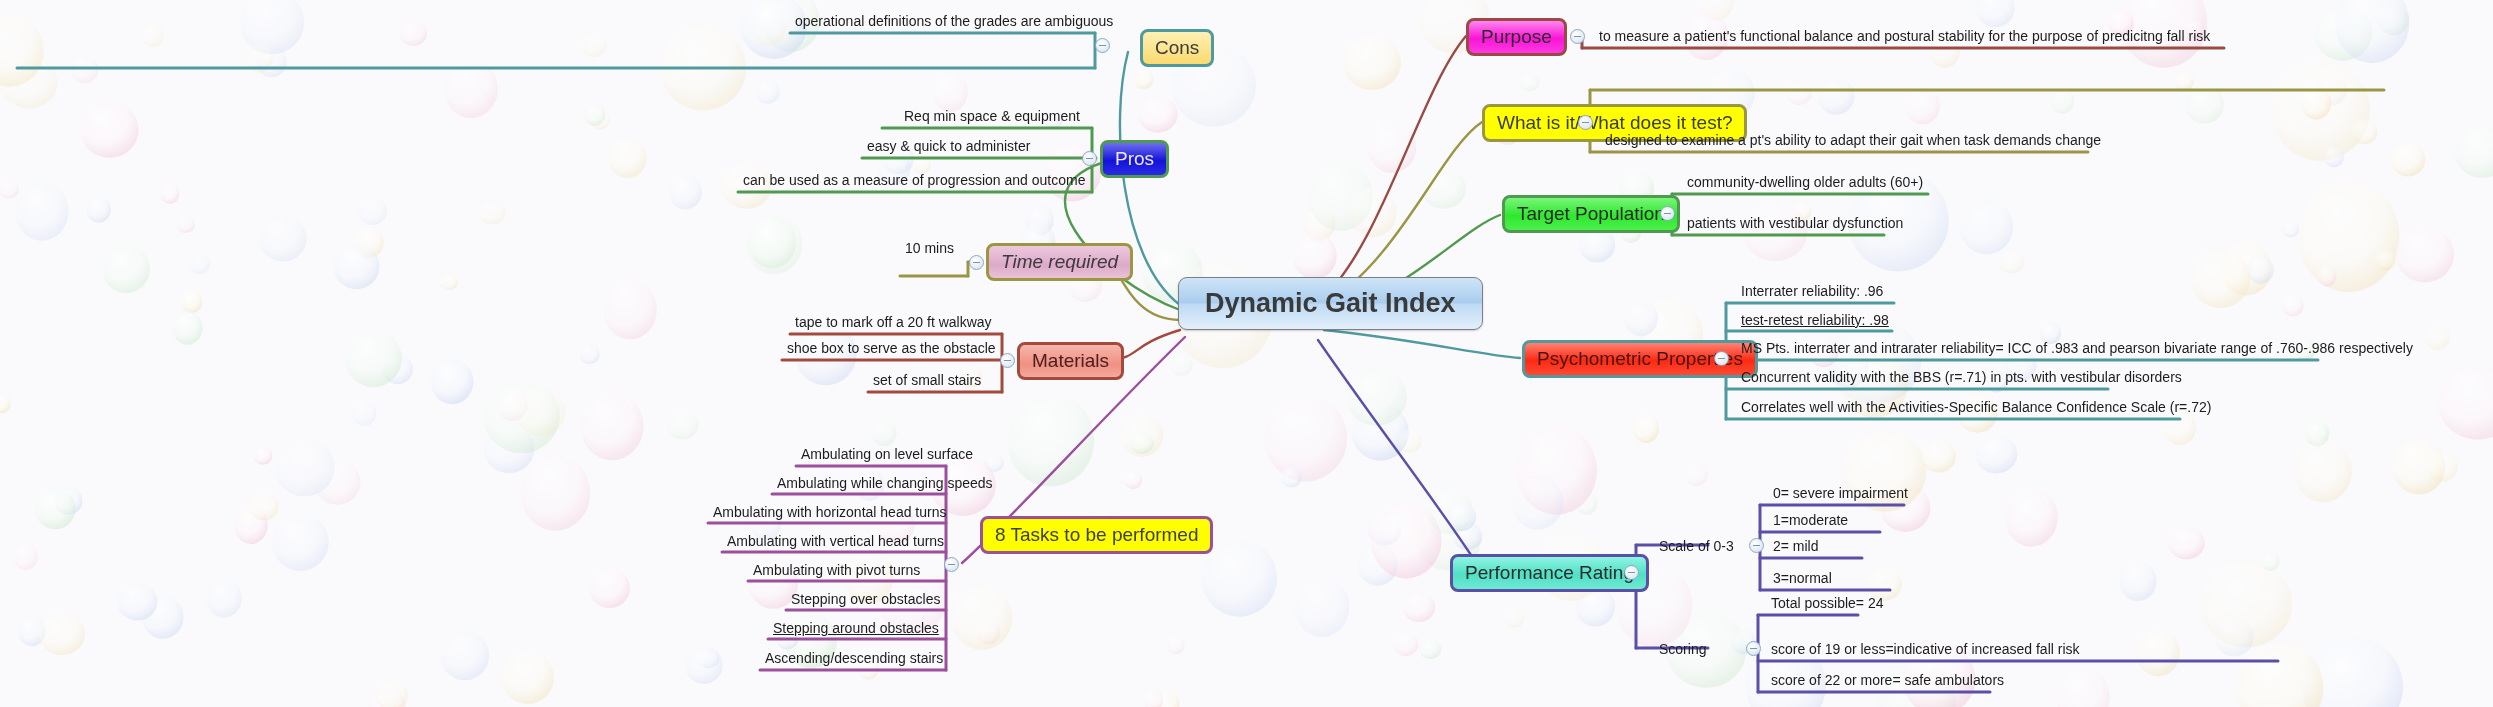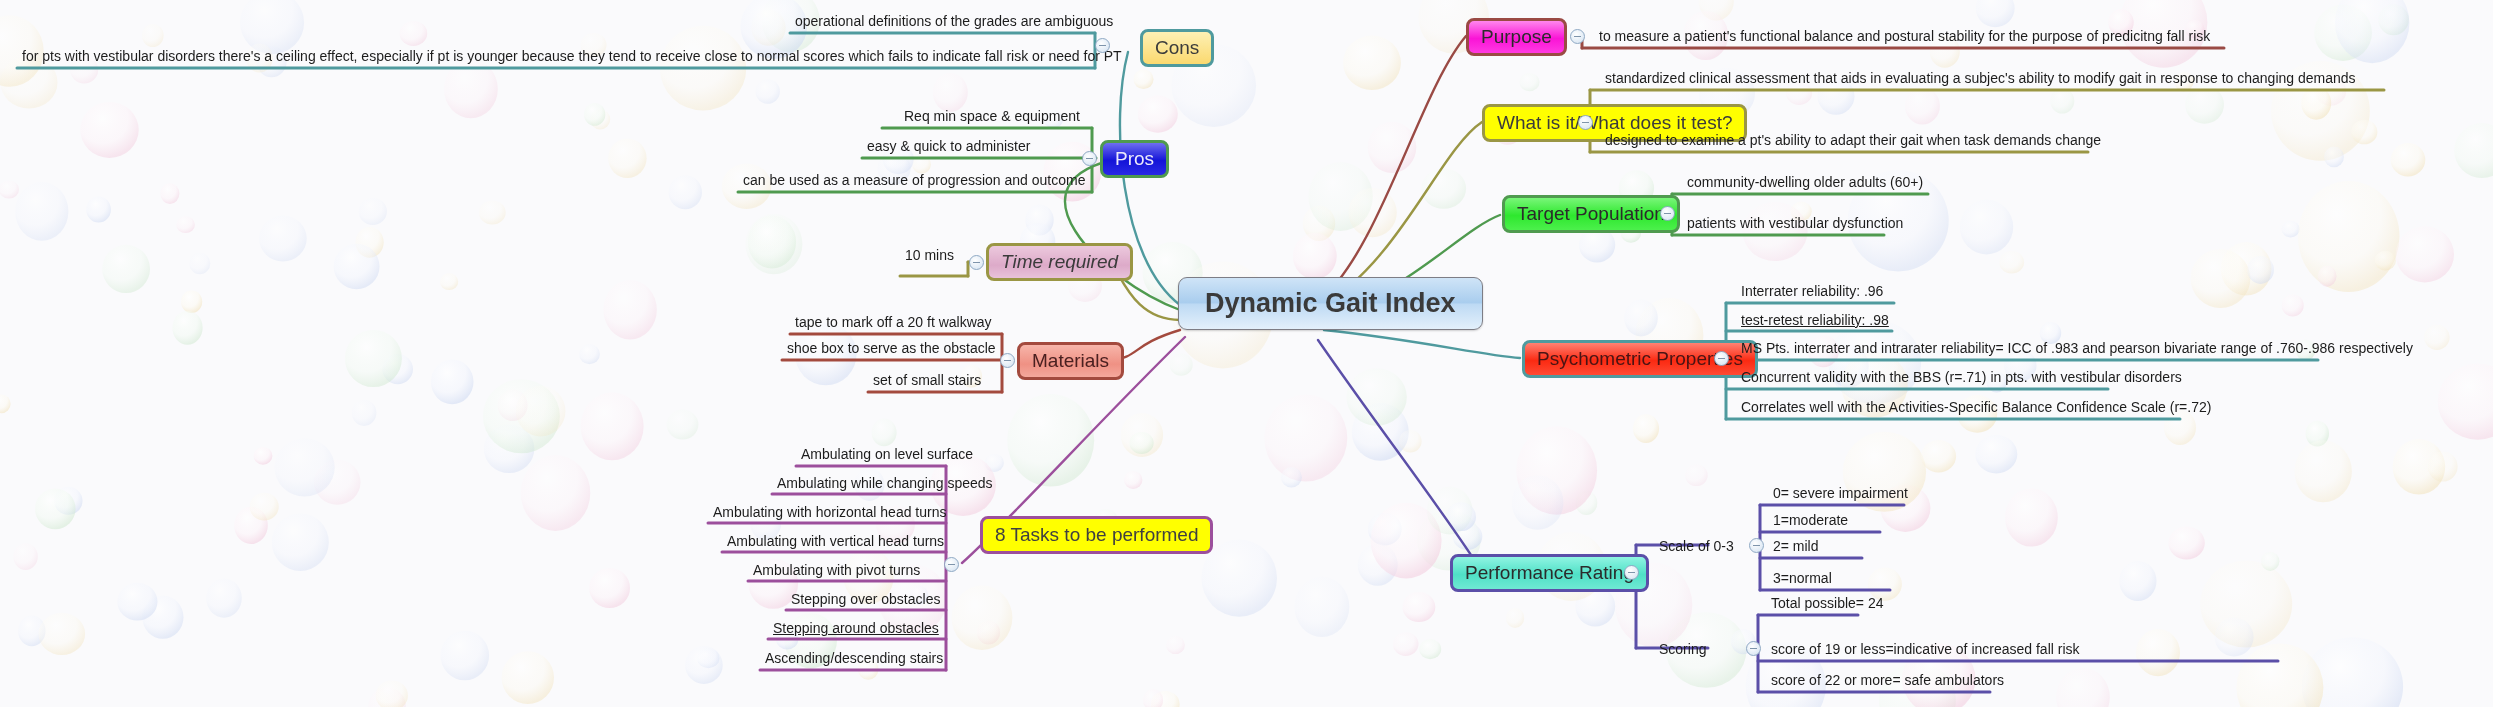--- a/index.html
+++ b/index.html
@@ -434,33 +434,32 @@
   </svg>
 
   <div class="layer" id="nodes">
 
     <div class="node center" style="left:1178px;top:277px;">Dynamic Gait Index</div>
 
     <div class="node topic" style="left:1140px;top:29px;background:linear-gradient(to bottom,#fdf0b4,#fbd96f);border-color:#4f9a9e;color:#3b3b3b;">Cons</div>
     <div class="toggle" style="left:1095px;top:38px;"></div>
 
     <div class="node leaf" style="left:790px;top:11px;">operational definitions of the grades are ambiguous</div>
-    <div class="node leaf" style="left:17px;top:46px;">for pts with vestibular disorders there's a ceiling effect, especially if pt is younger because they tend to receive close to normal scores which fails to indicate fall risk or need for PT</div>
 
     <div class="node topic" style="left:1100px;top:140px;background:linear-gradient(to bottom,#6e6ef0,#1414d8 55%,#2a2ae6);border-color:#4f9a4f;color:#eceafb;">Pros</div>
     <div class="toggle" style="left:1082px;top:151px;"></div>
 
     <div class="node leaf" style="left:882px;top:106px;margin-left:17px;">Req min space &amp; equipment</div>
     <div class="node leaf" style="left:862px;top:136px;">easy &amp; quick to administer</div>
     <div class="node leaf" style="left:738px;top:170px;">can be used as a measure of progression and outcome</div>
 
     <div class="node topic" style="left:986px;top:243px;background:linear-gradient(to bottom,#ecc9dd,#ddaac9 60%,#e8c2d8);border-color:#9a9644;color:#3b3b3b;font-style:italic;">Time required</div>
     <div class="toggle" style="left:969px;top:255px;"></div>
 
-    <div class="node leaf" style="left:900px;top:245px;">10 mins</div>
+    <div class="node leaf" style="left:900px;top:238px;">10 mins</div>
 
     <div class="node topic" style="left:1017px;top:342px;background:linear-gradient(to bottom,#f7b5aa,#ef9184 60%,#f4a89c);border-color:#a34a3e;color:#4a2020;">Materials</div>
     <div class="toggle" style="left:1000px;top:353px;"></div>
 
     <div class="node leaf" style="left:790px;top:312px;">tape to mark off a 20 ft walkway</div>
     <div class="node leaf" style="left:782px;top:338px;">shoe box to serve as the obstacle</div>
     <div class="node leaf" style="left:868px;top:370px;">set of small stairs</div>
 
     <div class="node topic" style="left:960px;top:516px;background:#ffff00;border-color:#9c4f9c;color:#404040;margin-left:20px;">8 Tasks to be performed</div>
     <div class="toggle" style="left:944px;top:557px;"></div>
@@ -475,21 +474,20 @@
     <div class="node leaf" style="left:760px;top:648px;">Ascending/descending stairs</div>
 
     <div class="node topic" style="left:1466px;top:18px;background:linear-gradient(to bottom,#ff86ee,#fa14d6 55%,#ff3ae2);border-color:#9a4a44;color:#2b2b2b;">Purpose</div>
     <div class="toggle" style="left:1570px;top:29px;"></div>
 
     <div class="node leaf" style="left:1594px;top:26px;">to measure a patient's functional balance and postural stability for the purpose of predicitng fall risk</div>
 
     <div class="node topic" style="left:1482px;top:104px;background:#ffff00;border-color:#9a9644;color:#3b3b3b;">What is it/What does it test?</div>
     <div class="toggle" style="left:1578px;top:115px;"></div>
 
-    <div class="node leaf" style="left:1600px;top:68px;">standardized clinical assessment that aids in evaluating a subjec's ability to modify gait in response to changing demands</div>
     <div class="node leaf" style="left:1600px;top:130px;">designed to examine a pt's ability to adapt their gait when task demands change</div>
 
     <div class="node topic" style="left:1502px;top:195px;background:linear-gradient(to bottom,#79f679,#2ee82e 55%,#4cf04c);border-color:#4f9a4f;color:#2b2b2b;">Target Population</div>
     <div class="toggle" style="left:1660px;top:206px;"></div>
 
     <div class="node leaf" style="left:1682px;top:172px;">community-dwelling older adults (60+)</div>
     <div class="node leaf" style="left:1682px;top:213px;">patients with vestibular dysfunction</div>
 
     <div class="node topic" style="left:1522px;top:340px;background:linear-gradient(to bottom,#ff8273,#fb2a12 55%,#ff4a33);border-color:#4f9a9e;color:#4a1414;">Psychometric Properties</div>
     <div class="toggle" style="left:1714px;top:351px;"></div>

